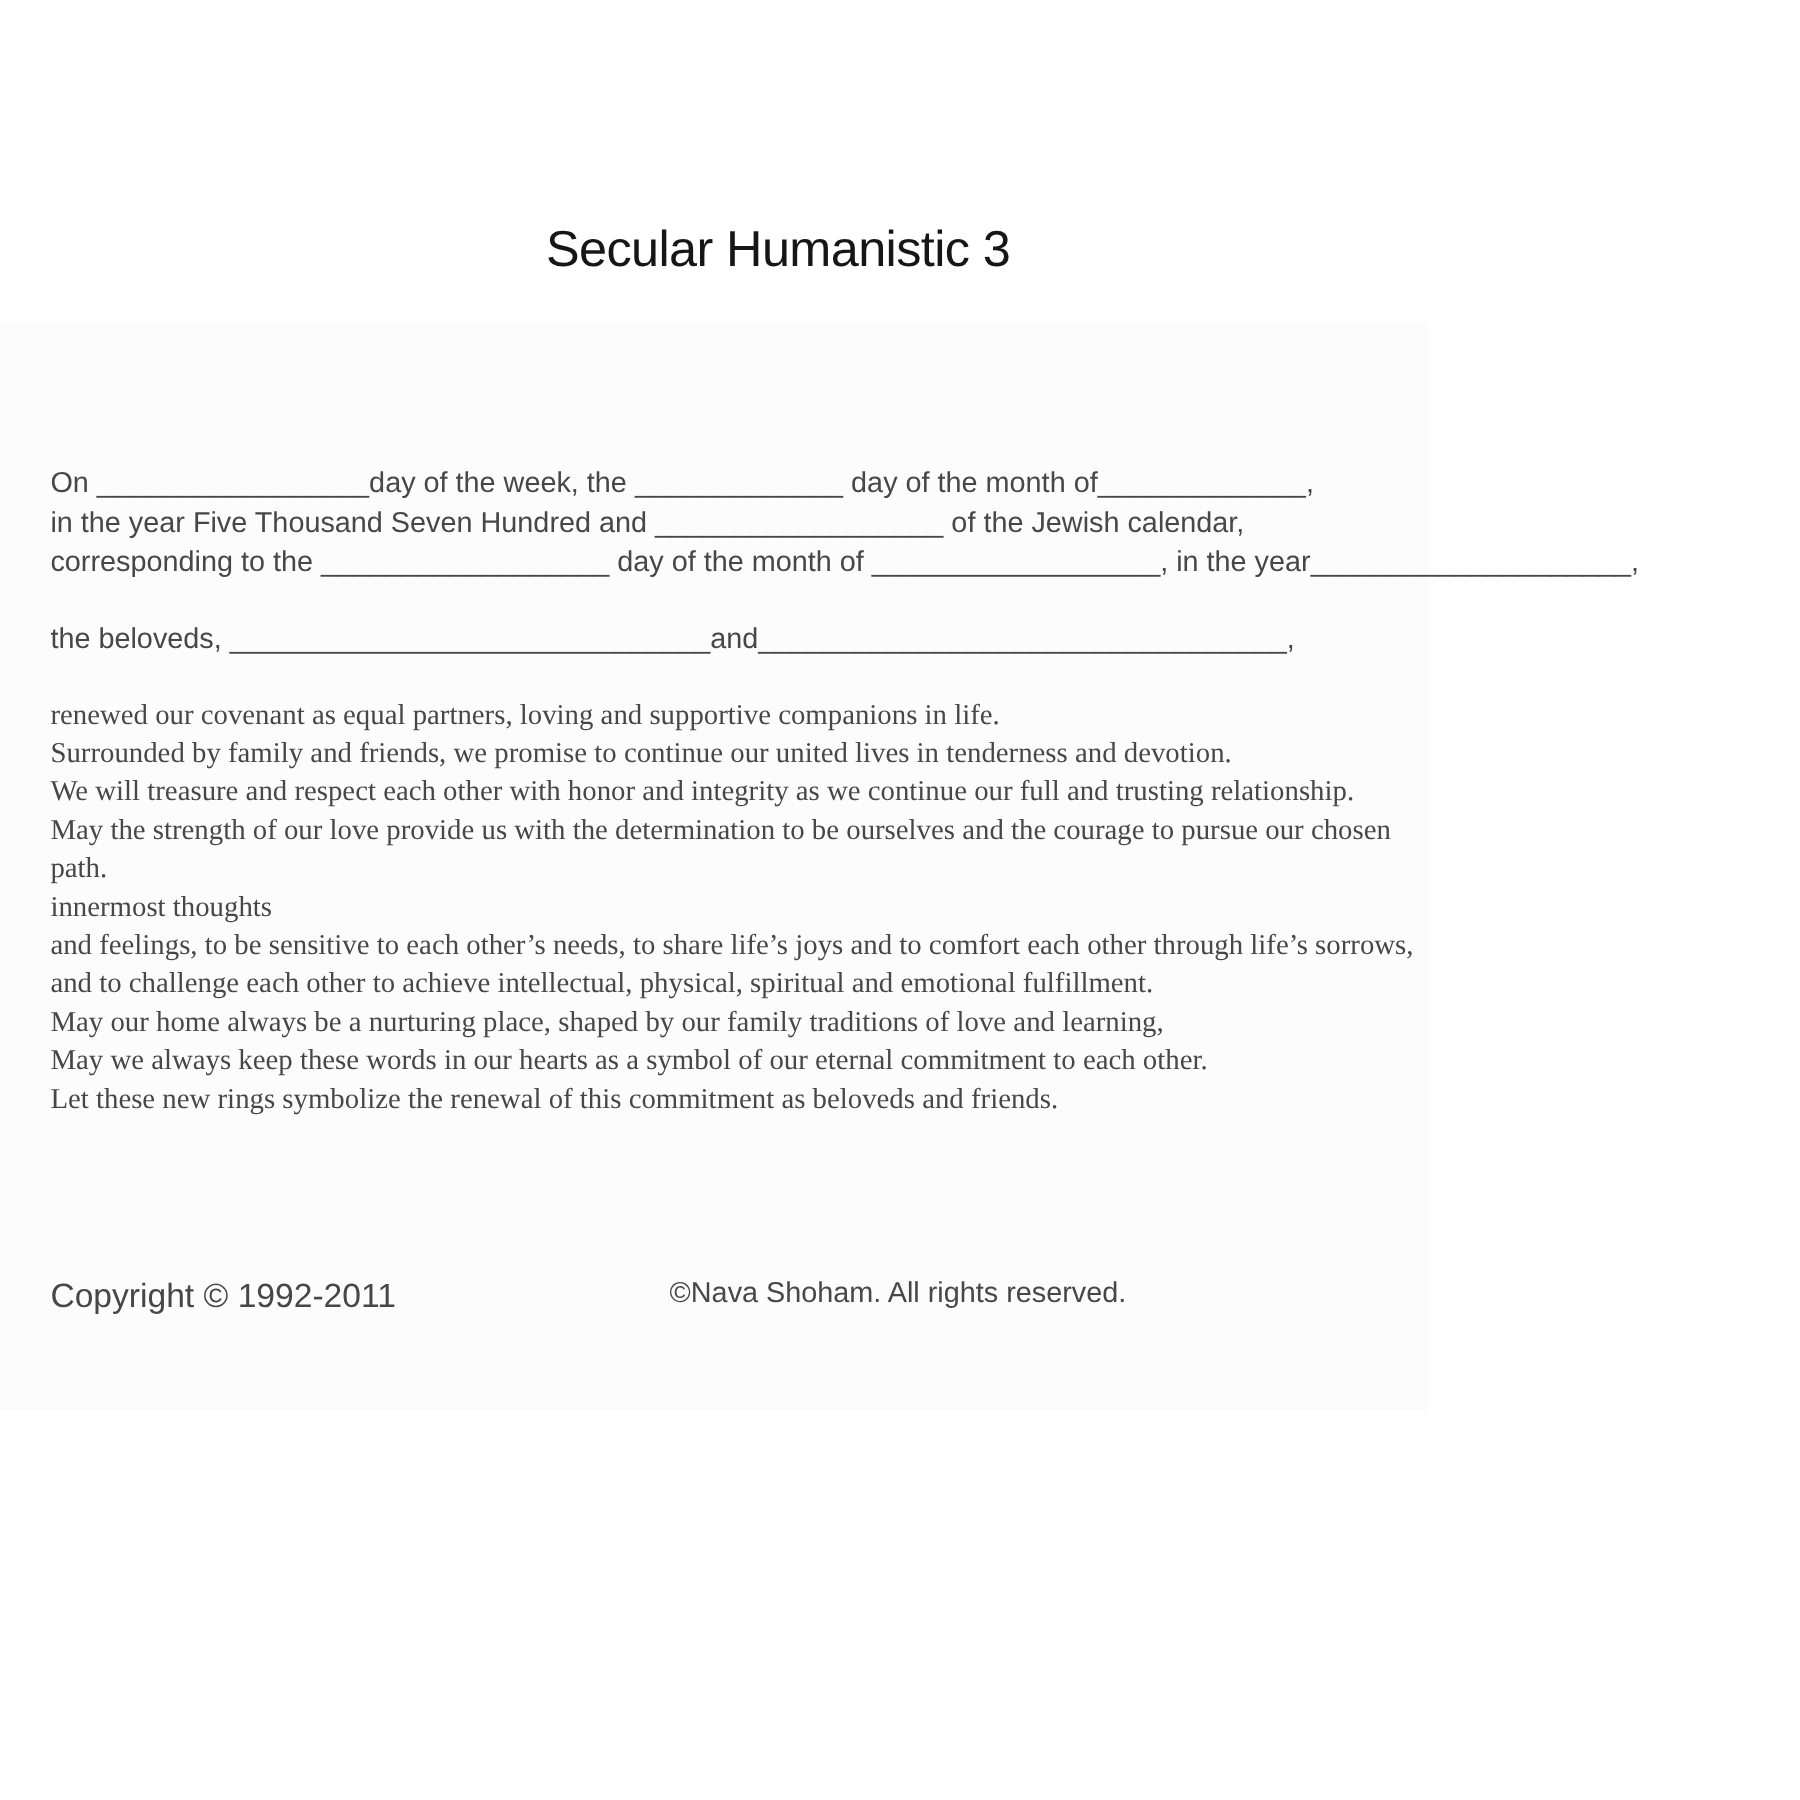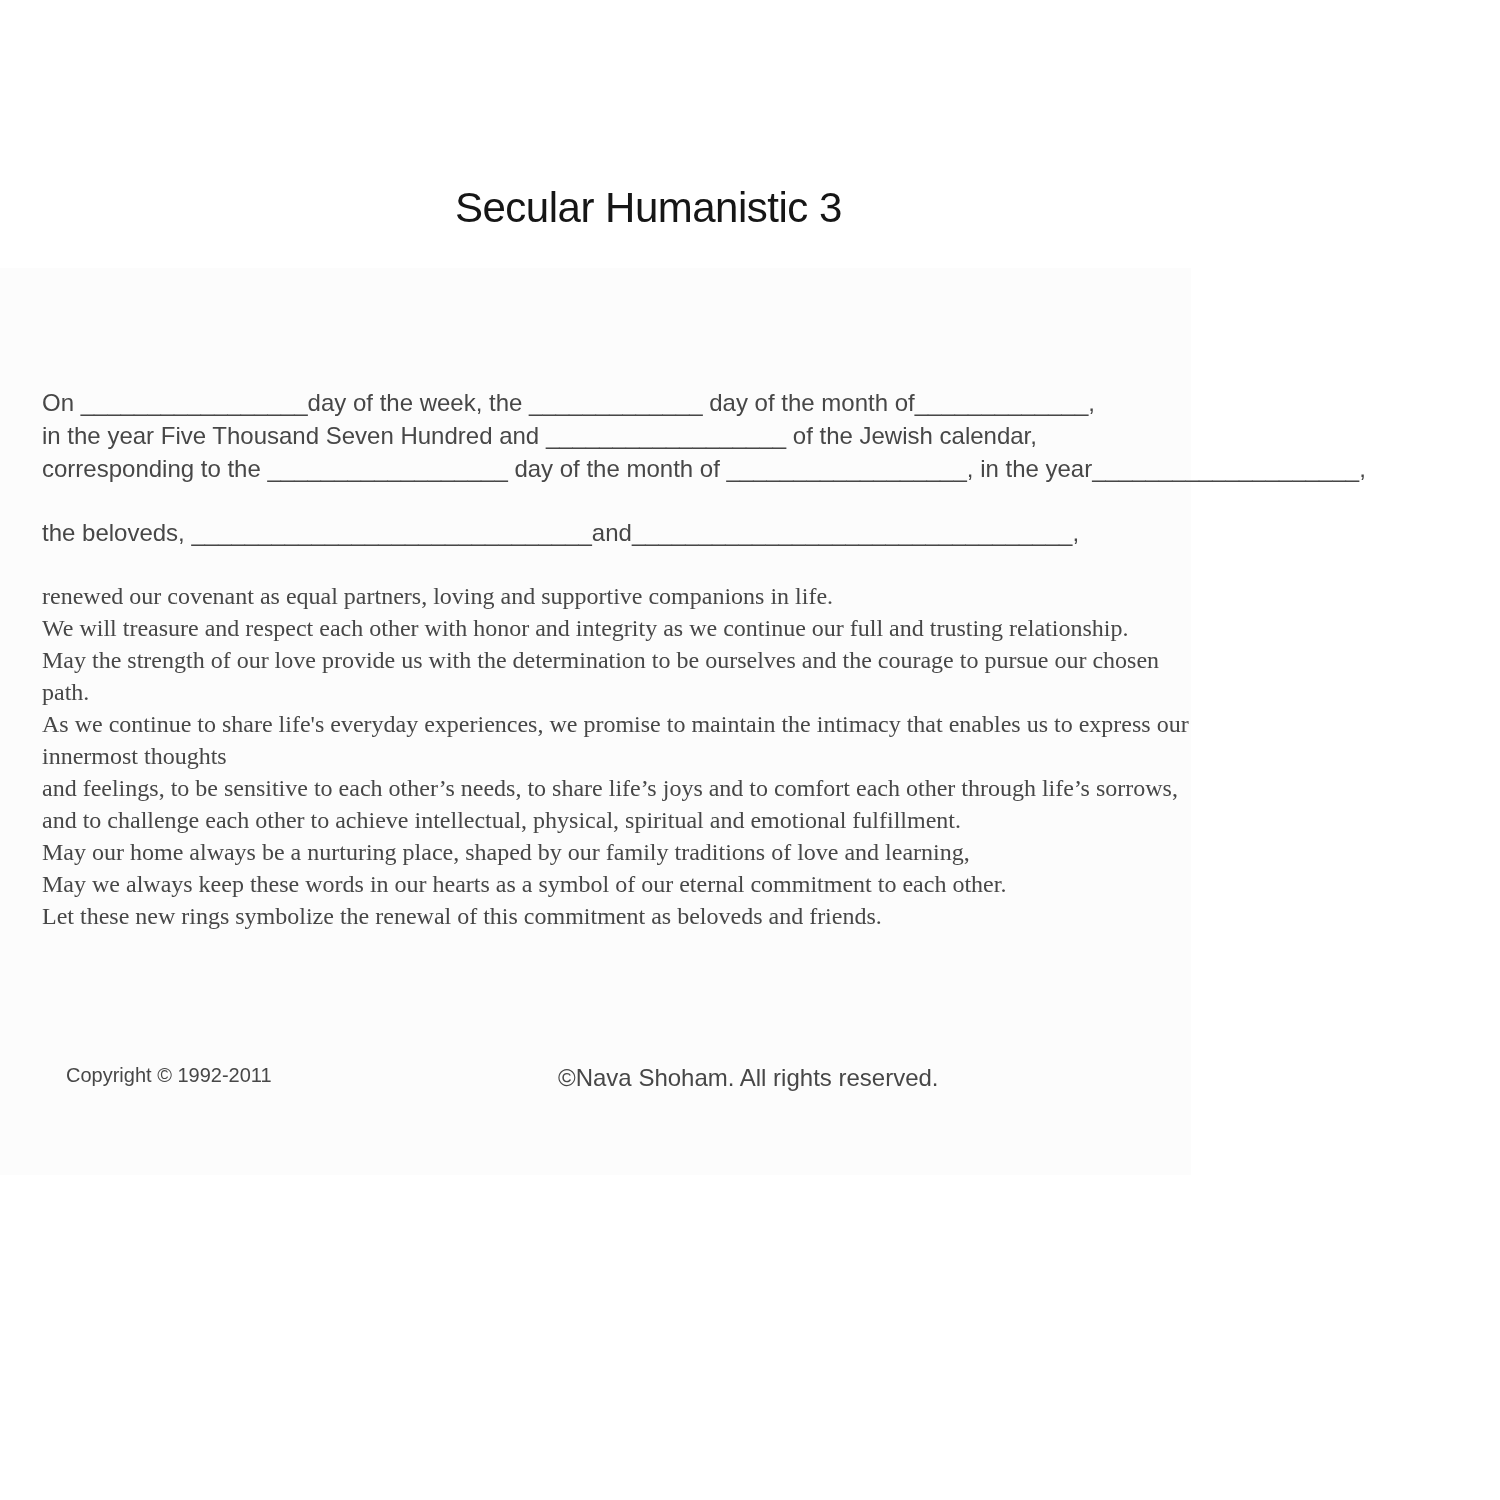--- a/index.html
+++ b/index.html
@@ -70,22 +70,21 @@
     top: 796px;
     width: 1500px;
     height: 40px;
   }
   .footer .copyright {
     position: absolute;
     left: 42px;
     top: 0;
     white-space: nowrap;
     color: #474747;
-    font-size: 20px;
-    margin-left: 24px;
+    font-size: 28px;
   }
   .footer .rights {
     position: absolute;
     left: 558px;
     top: 0;
     white-space: nowrap;
     color: #474747;
     font-size: 24px;
   }
 </style>
@@ -103,24 +102,24 @@
       <div class="textline">in the year Five Thousand Seven Hundred and __________________ of the Jewish calendar,</div>
       <div class="textline">corresponding to the __________________ day of the month of __________________, in the year____________________,</div>
     </div>
 
     <div class="beloveds">
       <div class="textline">the beloveds, ______________________________and_________________________________,</div>
     </div>
 
     <div class="vows">
       <div class="textline">renewed our covenant as equal partners, loving and supportive companions in life.</div>
+      <div class="textline">Surrounded by family and friends, we promise to continue our united lives in tenderness and devotion.</div>
       <div class="textline">We will treasure and respect each other with honor and integrity as we continue our full and trusting relationship.</div>
       <div class="textline">May the strength of our love provide us with the determination to be ourselves and the courage to pursue our chosen</div>
       <div class="textline">path.</div>
-      <div class="textline">As we continue to share life's everyday experiences, we promise to maintain the intimacy that enables us to express our</div>
       <div class="textline">innermost thoughts</div>
       <div class="textline">and feelings, to be sensitive to each other’s needs, to share life’s joys and to comfort each other through life’s sorrows,</div>
       <div class="textline">and to challenge each other to achieve intellectual, physical, spiritual and emotional fulfillment.</div>
       <div class="textline">May our home always be a nurturing place, shaped by our family traditions of love and learning,</div>
       <div class="textline">May we always keep these words in our hearts as a symbol of our eternal commitment to each other.</div>
       <div class="textline">Let these new rings symbolize the renewal of this commitment as beloveds and friends.</div>
     </div>
 
     <div class="footer">
       <span class="copyright">Copyright © 1992-2011</span>

